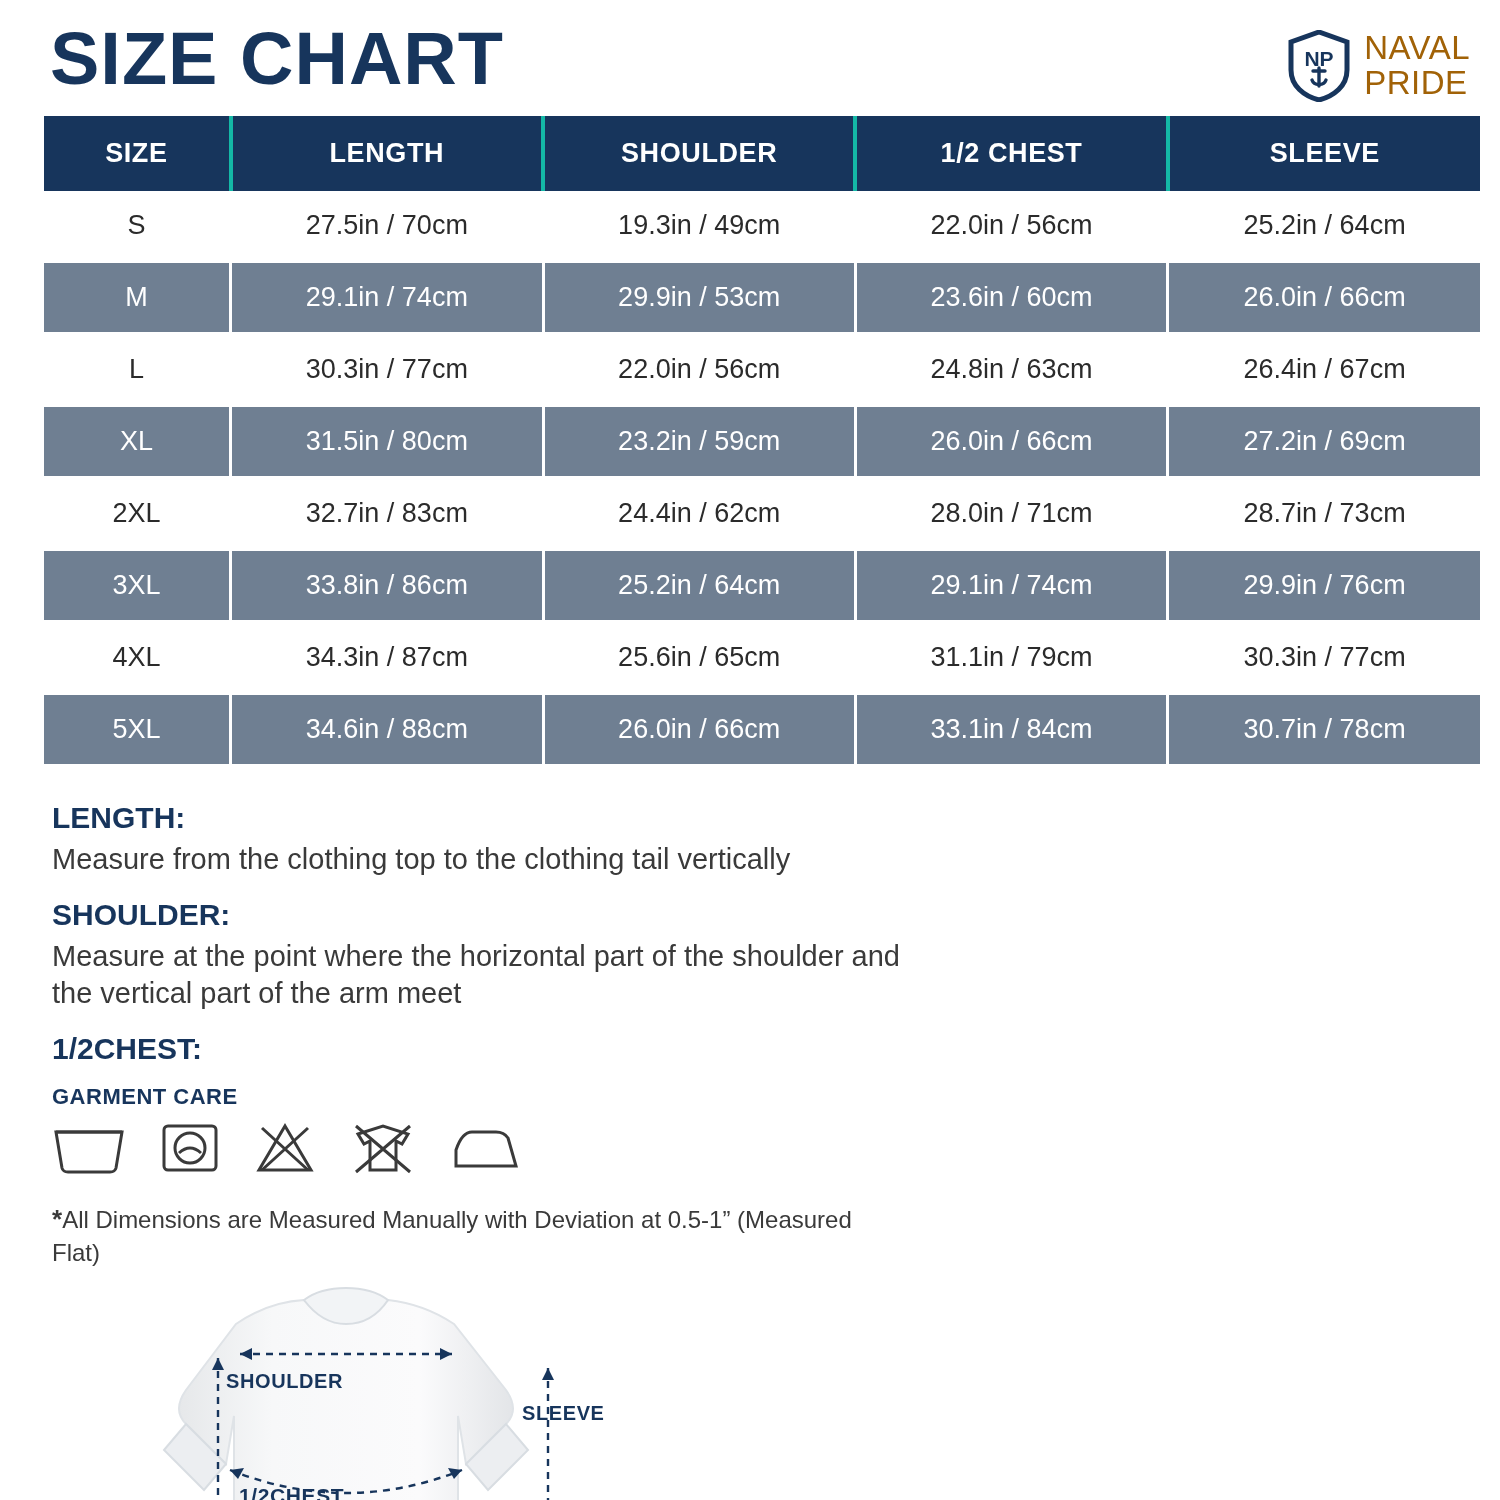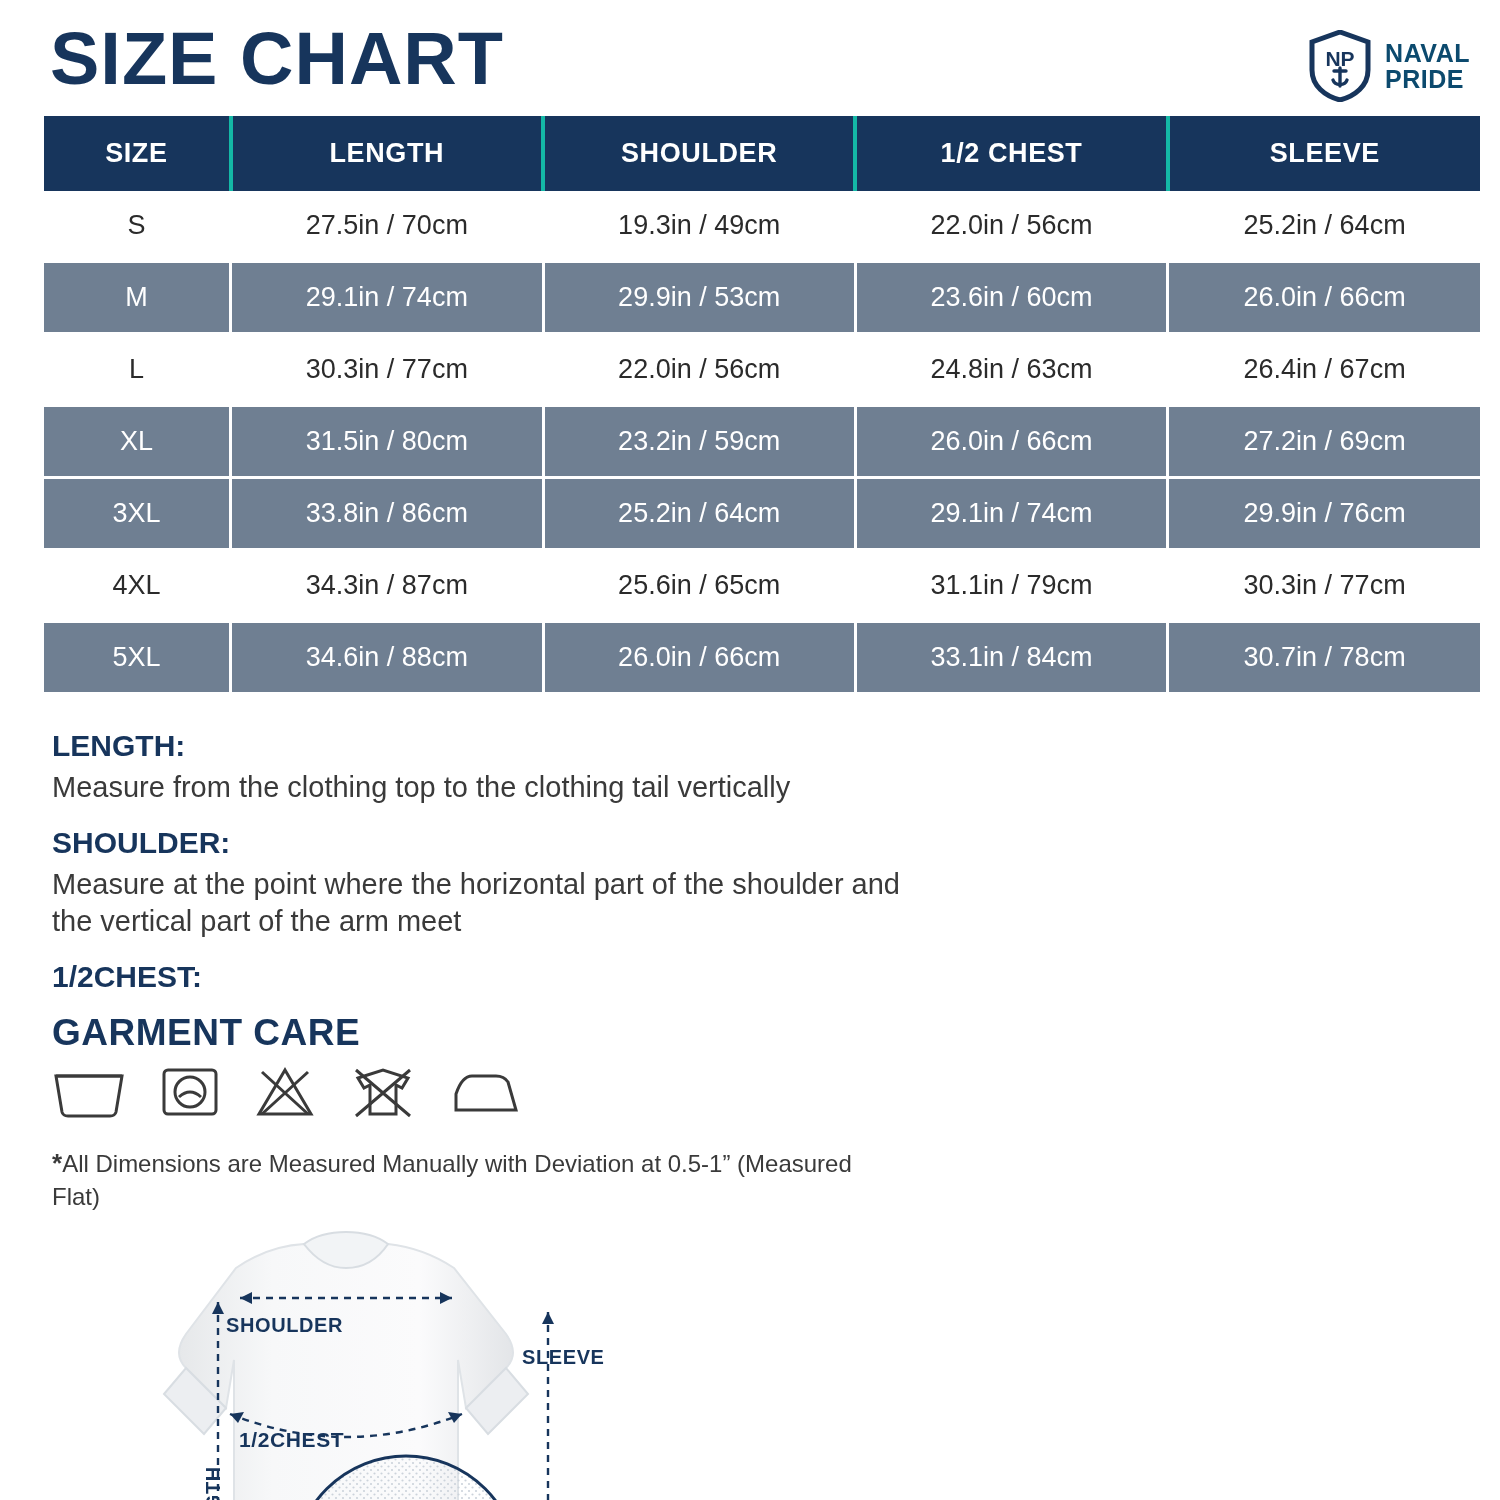--- a/index.html
+++ b/index.html
@@ -14,21 +14,21 @@
   .page { position:relative; width:1500px; height:1500px; padding:0 32px;margin-left:12px; }
 
   
   .header { display:flex; align-items:flex-start; justify-content:space-between; padding:22px 0 14px 0; }
   .title {
     font-size:74px; font-weight:bold; letter-spacing:1px;
     color:#17355c; line-height:1; margin:0; padding-left:6px;
   }
   .brand { display:flex; align-items:center; gap:14px; padding-right:10px; padding-top:8px; }
   .brand-mark { width:62px; height:72px; position:relative;text-align:right; }
-  .brand-text { line-height:1.05; font-weight:bold; font-size:25px; letter-spacing:0.5px; color:#0c4a6e; }
+  .brand-text { line-height:1.05; font-weight:normal; font-size:33px; letter-spacing:0.5px; color:#a16207; }
 
   
   table.size-table { width:100%; border-collapse:collapse; table-layout:fixed; }
   table.size-table th {
     background:#17355c; color:#ffffff;
     font-size:27px; font-weight:bold; letter-spacing:0.6px;
     padding:22px 0; text-align:center;
     border-right:4px solid #14b8a6;
   }
   table.size-table th:last-child { border-right:none; }
@@ -41,21 +41,21 @@
   tr.odd td { background:#ffffff; color:#2b2b2b; }
   tr.even td { background:#6f7f92; color:#ffffff; }
   tr.even { border-top:3px solid #ffffff; border-bottom:3px solid #ffffff; }
   col.c-size { width:13%; }
 
   
   .lower { display:flex; margin-top:34px;flex-direction:column; }
   .notes { width:880px; padding-left:8px; }
   .note-h { font-size:30px; font-weight:bold; color:#17355c; margin:0 0 6px 0; }
   .note-p { font-size:29px; color:#3a3a3a; margin:0 0 20px 0; line-height:1.28; }
-  .care-h { font-size:37px; font-weight:bold; color:#17355c; margin:18px 0 10px 0; letter-spacing:0.5px; }
+  .care-h { font-size:22px; font-weight:bold; color:#17355c; margin:18px 0 10px 0; letter-spacing:0.5px; }
   .care-icons { display:flex; gap:34px; align-items:center; margin-bottom:26px; }
   .care-icons svg { display:block; }
   .disclaimer { font-size:24px; color:#3a3a3a; line-height:1.32; max-width:800px; }
   .disclaimer .star { font-weight:bold; font-size:26px; }
 
   
   .garment { position:relative; width:560px; height:560px; margin-left:10px; margin-top:-10px; }
   .garment svg { position:absolute; top:0; left:0; }
   .g-label {
     position:absolute; font-size:20px; font-weight:bold; color:#17355c; letter-spacing:0.6px;
@@ -126,20 +126,27 @@
         <td>22.0in / 56cm</td>
         <td>24.8in / 63cm</td>
         <td>26.4in / 67cm</td>
       </tr>
       <tr class="even">
         <td>XL</td>
         <td>31.5in / 80cm</td>
         <td>23.2in / 59cm</td>
         <td>26.0in / 66cm</td>
         <td>27.2in / 69cm</td>
+      </tr>
+      <tr class="odd">
+        <td>2XL</td>
+        <td>32.7in / 83cm</td>
+        <td>24.4in / 62cm</td>
+        <td>28.0in / 71cm</td>
+        <td>28.7in / 73cm</td>
       </tr>
       <tr class="even">
         <td>3XL</td>
         <td>33.8in / 86cm</td>
         <td>25.2in / 64cm</td>
         <td>29.1in / 74cm</td>
         <td>29.9in / 76cm</td>
       </tr>
       <tr class="odd">
         <td>4XL</td>

